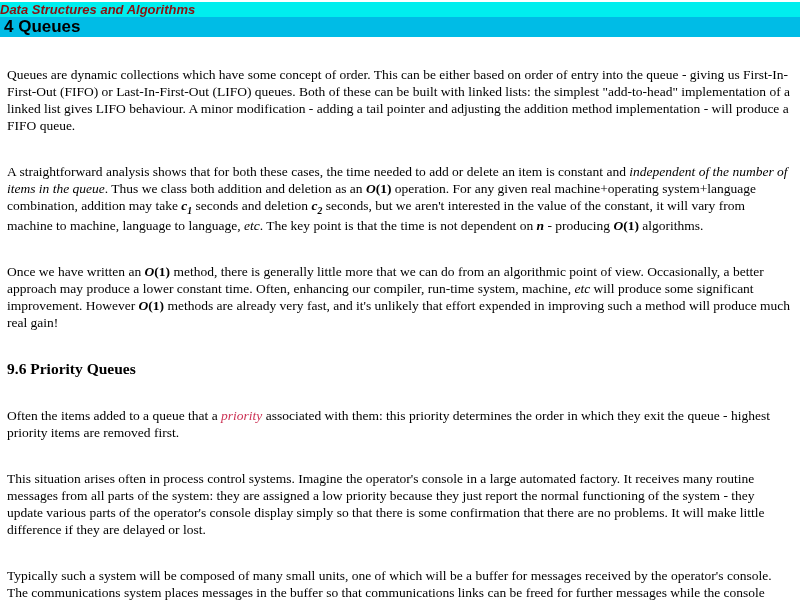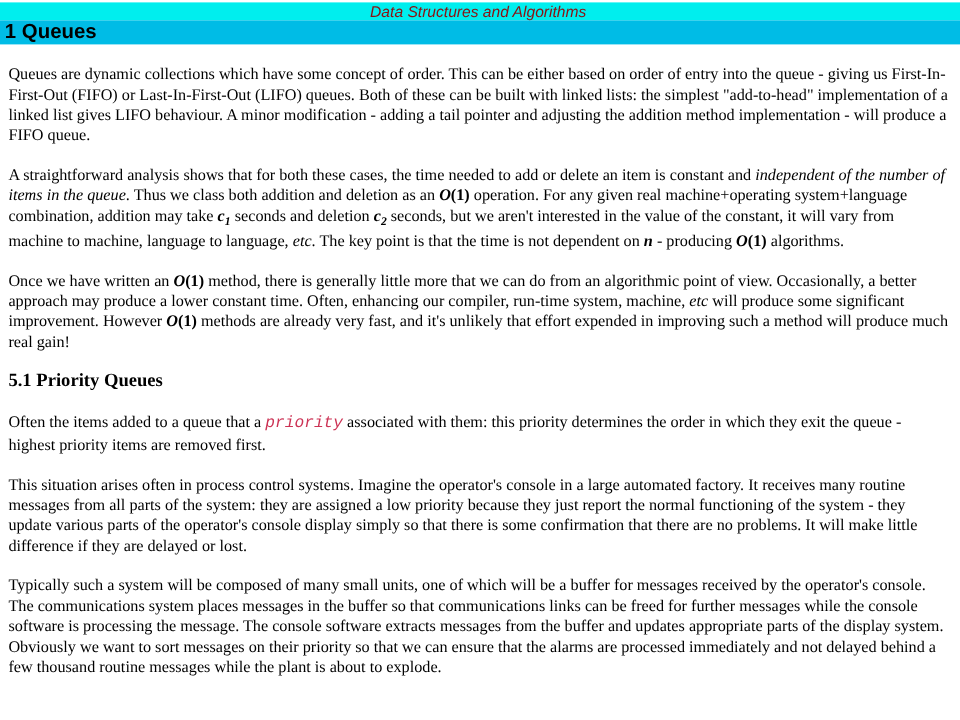--- a/index.html
+++ b/index.html
@@ -8,58 +8,58 @@
     background: #ffffff; color: #000000;
     font-family: "Liberation Serif", serif;
     font-size: 13.5px;
   }
   .banner {
     margin-top: 2px;
     height: 15px; line-height: 15px;
     background: var(--banner_bg);
     color: var(--banner_text);
     font-family: "Liberation Sans", sans-serif;
-    font-style: italic; font-weight: normal;
+    font-style: italic; font-weight: bold;
     font-size: 13px;
-    text-align: center;
+    text-align: left;
     padding-right: 3px;
   }
   .titlebar {
     margin: 0;
     height: 20px; line-height: 20px;
     background: var(--titlebar_bg);
     font-family: "Liberation Sans", sans-serif;
     font-weight: bold; font-size: 17px;
     padding-left: 4px;
   }
   .content { padding: 0 7px; }
   .content p {
-    margin: 16px 0;
+    margin: 29px 0;
     line-height: 1.26;
   }
   .content h2 {
     font-family: "Liberation Serif", serif;
     font-size: 15.5px;
     font-weight: bold;
     margin: 15px 0 11px 0;
   }
   .i  { font-style: italic; }
   .b  { font-weight: bold; }
   .bi { font-weight: bold; font-style: italic; }
   .bisub { font-weight: bold; font-style: italic; vertical-align: sub; font-size: 0.72em; }
-  .link-red     { color: var(--priority_link); font-style: italic; cursor: pointer; font-family: Liberation Mono, monospace; }
+  .link-red     { color: var(--priority_link); font-style: italic; cursor: pointer; }
 </style>
 </head>
 <body>
 
 <div class="banner">
   <span>Data Structures and Algorithms</span>
 </div>
-<h1 class="titlebar">1 Queues</h1>
+<h1 class="titlebar">4 Queues</h1>
 <div class="content">
     <p><span>Queues are dynamic collections which have some concept of order. This can be either based on order of entry into the queue - giving us First-In-First-Out (FIFO) or Last-In-First-Out (LIFO) queues. Both of these can be built with linked lists: the simplest "add-to-head" implementation of a linked list gives LIFO behaviour. A minor modification - adding a tail pointer and adjusting the addition method implementation - will produce a FIFO queue.</span></p>
     <p><span>A straightforward analysis shows that for both these cases, the time needed to add or delete an item is constant and </span><span class="i">independent of the number of items in the queue</span><span>. Thus we class both addition and deletion as an </span><span class="bi">O</span><span class="b">(1)</span><span> operation. For any given real machine+operating system+language combination, addition may take </span><span class="bi">c</span><span class="bisub">1</span><span> seconds and deletion </span><span class="bi">c</span><span class="bisub">2</span><span> seconds, but we aren't interested in the value of the constant, it will vary from machine to machine, language to language, </span><span class="i">etc</span><span>. The key point is that the time is not dependent on </span><span class="bi">n</span><span> - producing </span><span class="bi">O</span><span class="b">(1)</span><span> algorithms.</span></p>
     <p><span>Once we have written an </span><span class="bi">O</span><span class="b">(1)</span><span> method, there is generally little more that we can do from an algorithmic point of view. Occasionally, a better approach may produce a lower constant time. Often, enhancing our compiler, run-time system, machine, </span><span class="i">etc</span><span> will produce some significant improvement. However </span><span class="bi">O</span><span class="b">(1)</span><span> methods are already very fast, and it's unlikely that effort expended in improving such a method will produce much real gain!</span></p>
-    <h2>5.1 Priority Queues</h2>
+    <h2>9.6 Priority Queues</h2>
     <p><span>Often the items added to a queue that a </span><span class="link-red">priority</span><span> associated with them: this priority determines the order in which they exit the queue - highest priority items are removed first.</span></p>
     <p><span>This situation arises often in process control systems. Imagine the operator's console in a large automated factory. It receives many routine messages from all parts of the system: they are assigned a low priority because they just report the normal functioning of the system - they update various parts of the operator's console display simply so that there is some confirmation that there are no problems. It will make little difference if they are delayed or lost.</span></p>
     <p><span>Typically such a system will be composed of many small units, one of which will be a buffer for messages received by the operator's console. The communications system places messages in the buffer so that communications links can be freed for further messages while the console software is processing the message. The console software extracts messages from the buffer and updates appropriate parts of the display system. Obviously we want to sort messages on their priority so that we can ensure that the alarms are processed immediately and not delayed behind a few thousand routine messages while the plant is about to explode.</span></p>
   </div>
 
 </body></html>

